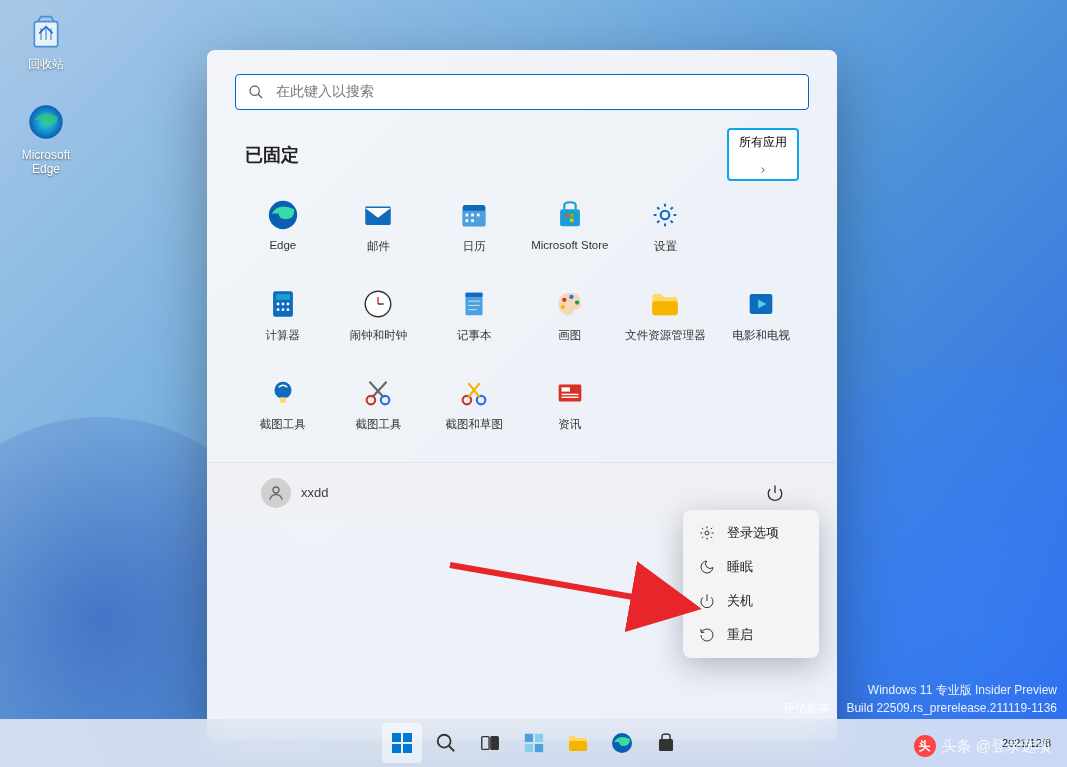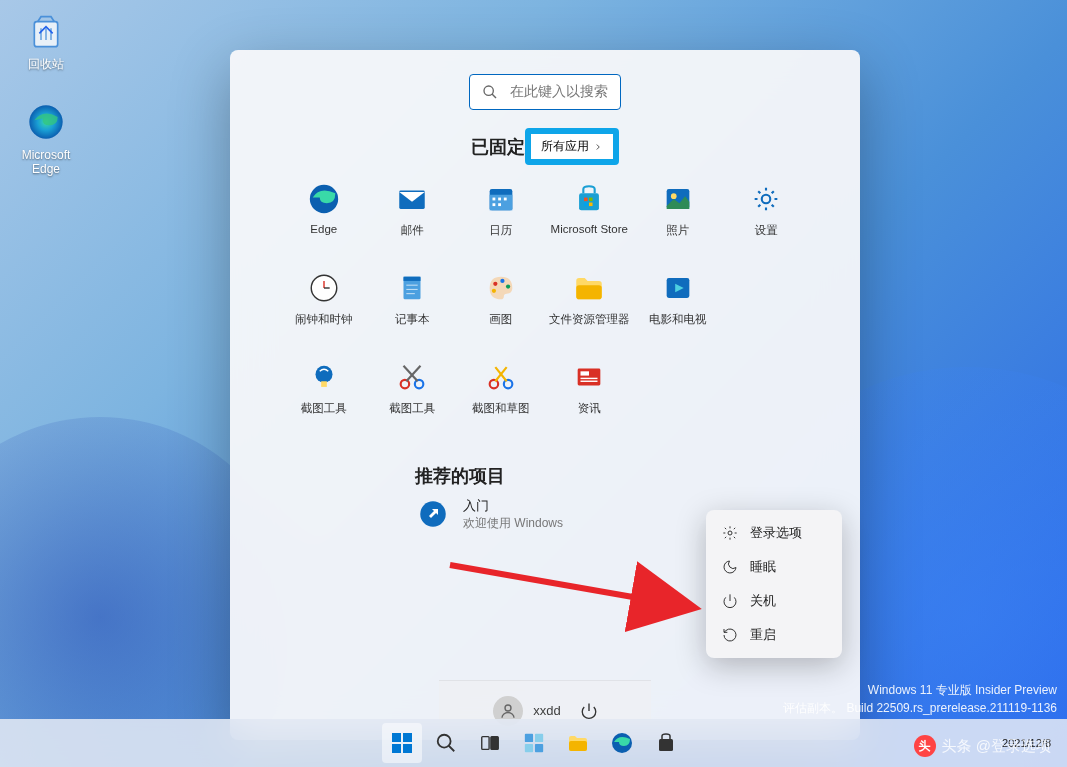--- a/index.html
+++ b/index.html
@@ -4,27 +4,27 @@
 <style>
 * { margin: 0; padding: 0; box-sizing: border-box; font-family: "Segoe UI", "Microsoft YaHei", sans-serif; }
 body { width: 1067px; height: 767px; overflow: hidden; position: relative; background: linear-gradient(135deg, #a8c8e8 0%, #7db4e0 30%, #4a90d9 60%, #2563eb 100%); }
 .wallpaper-shape1 { position: absolute; width: 500px; height: 500px; border-radius: 50%; background: radial-gradient(circle, rgba(59,130,246,0.6), transparent); right: -150px; bottom: -100px; }
 .wallpaper-shape2 { position: absolute; width: 400px; height: 400px; border-radius: 50%; background: radial-gradient(circle, rgba(30,64,175,0.5), transparent); left: -100px; bottom: -50px; }
 .desktop-icon { position: absolute; width: 76px; text-align: center; cursor: pointer; }
 .desktop-icon .icon-box { width: 44px; height: 44px; margin: 0 auto 4px; display: flex; align-items: center; justify-content: center; }
 .desktop-icon .label { color: #fff; font-size: 12px; text-shadow: 0 1px 2px rgba(0,0,0,0.5); }
 .recycle-bin { top: 8px; left: 8px; }
 .edge-desktop { top: 100px; left: 8px; }
-.start-menu { position: absolute; left: 230px; top: 50px; width: 630px; height: 690px; background: rgba(248,248,250,0.94); border-radius: 8px; box-shadow: 0 20px 60px rgba(0,0,0,0.3); backdrop-filter: blur(20px); display: flex; flex-direction: column; align-items: center; }
+.start-menu { position: absolute; left: 207px; top: 50px; width: 630px; height: 690px; background: rgba(248,248,250,0.94); border-radius: 8px; box-shadow: 0 20px 60px rgba(0,0,0,0.3); backdrop-filter: blur(20px); display: flex; flex-direction: column; }
 .search-box { margin: 24px 28px 18px; height: 36px; border: 1px solid #0067c0; border-radius: 4px; background: #fff; display: flex; align-items: center; padding: 0 12px; }
 .search-box svg { width: 16px; height: 16px; margin-right: 12px; }
 .search-box .placeholder { color: #777; font-size: 14px; }
 .section-header { display: flex; justify-content: space-between; align-items: center; padding: 0 38px 10px; }
 .section-title { font-size: 18px; font-weight: 600; color: #222; }
-.all-apps-btn { background: #fff; border: 6px solid #0ea5e9; border-radius: 4px; padding: 4px 10px; font-size: 12px; cursor: pointer; display: flex; align-items: center; gap: 4px; }
+.all-apps-btn { background: #fff; border: 2px solid #0ea5e9; border-radius: 4px; padding: 4px 10px; font-size: 12px; cursor: pointer; display: flex; align-items: center; gap: 14px; flex-direction: column; }
 .pinned-grid { display: grid; grid-template-columns: repeat(6, 1fr); gap: 0px 0px; padding: 0 28px 20px; }
 .pinned-item { display: flex; flex-direction: column; align-items: center; padding: 6px 4px 10px; border-radius: 4px; cursor: pointer; }
 .pinned-item .app-icon { width: 36px; height: 36px; margin-bottom: 6px; display: flex; align-items: center; justify-content: center; }
 .pinned-item .app-label { font-size: 11.5px; color: #333; text-align: center; white-space: nowrap; }
 .recommended { padding: 18px 38px 0; flex: 1; }
 .rec-item { display: flex; align-items: center; gap: 12px; padding: 8px 0; cursor: pointer; width: 260px; }
 .rec-icon { width: 36px; height: 36px; display: flex; align-items: center; justify-content: center; }
 .rec-text .title { font-size: 13px; color: #222; }
 .rec-text .sub { font-size: 12px; color: #777; }
 .start-footer { height: 60px; border-top: 1px solid rgba(0,0,0,0.06); display: flex; align-items: center; justify-content: space-between; padding: 0 44px; background: rgba(240,240,242,0.6); border-radius: 0 0 8px 8px; }
@@ -141,40 +141,45 @@
             <rect x="17" y="22" width="5" height="5" fill="#f25022"></rect>
             <rect x="24" y="22" width="5" height="5" fill="#7fba00"></rect>
             <rect x="17" y="29" width="5" height="5" fill="#00a4ef"></rect>
             <rect x="24" y="29" width="5" height="5" fill="#ffb900"></rect>
           </svg>
         </div>
         <div class="app-label">Microsoft Store</div>
       </div>
     <div class="pinned-item">
         <div class="app-icon">
-          <svg viewBox="0 0 48 48" width="34" height="34">
-            <rect x="8" y="10" width="32" height="28" rx="3" fill="#0f6cbd"></rect>
-            <circle cx="18" cy="20" r="4" fill="#ffd966"></circle>
-            <path d="M8 34 L18 24 L26 30 L34 20 L40 28 L40 38 L8 38 Z" fill="#2e8b57"></path>
-          </svg>
-        </div>
-        <div class="app-label">照片</div>
-      </div>
-    <div class="pinned-item">
-        <div class="app-icon">
           <svg viewBox="0 0 48 48" width="34" height="34" fill="none" stroke="#0f6cbd" stroke-width="3">
             <circle cx="24" cy="24" r="6"></circle>
             <path d="M24 8 L24 12 M24 36 L24 40 M8 24 L12 24 M36 24 L40 24 M13 13 L16 16 M32 32 L35 35 M13 35 L16 32 M32 16 L35 13"></path>
           </svg>
         </div>
         <div class="app-label">设置</div>
       </div>
 
     <div class="spacer-row"></div>
 
+    <div class="pinned-item">
+        <div class="app-icon">
+          <svg viewBox="0 0 48 48" width="34" height="34">
+            <rect x="10" y="6" width="28" height="36" rx="3" fill="#0f6cbd"></rect>
+            <rect x="14" y="10" width="20" height="8" fill="#1a9fd4"></rect>
+            <circle cx="17" cy="24" r="2" fill="#fff"></circle>
+            <circle cx="24" cy="24" r="2" fill="#fff"></circle>
+            <circle cx="31" cy="24" r="2" fill="#fff"></circle>
+            <circle cx="17" cy="32" r="2" fill="#fff"></circle>
+            <circle cx="24" cy="32" r="2" fill="#fff"></circle>
+            <circle cx="31" cy="32" r="2" fill="#fff"></circle>
+          </svg>
+        </div>
+        <div class="app-label">计算器</div>
+      </div>
     <div class="pinned-item">
         <div class="app-icon">
           <svg viewBox="0 0 48 48" width="34" height="34">
             <circle cx="24" cy="24" r="18" fill="#fff" stroke="#333" stroke-width="2"></circle>
             <line x1="24" y1="24" x2="24" y2="14" stroke="#d93025" stroke-width="2"></line>
             <line x1="24" y1="24" x2="32" y2="24" stroke="#333" stroke-width="2"></line>
           </svg>
         </div>
         <div class="app-label">闹钟和时钟</div>
       </div>
@@ -261,35 +266,20 @@
             <rect x="8" y="12" width="32" height="24" rx="2" fill="#d93025"></rect>
             <rect x="12" y="16" width="12" height="6" fill="#fff"></rect>
             <line x1="12" y1="26" x2="36" y2="26" stroke="#fff" stroke-width="2"></line>
             <line x1="12" y1="30" x2="36" y2="30" stroke="#fff" stroke-width="2"></line>
           </svg>
         </div>
         <div class="app-label">资讯</div>
       </div>
   </div>
 
-  <div class="recommended">
-    <div class="section-title">推荐的项目</div>
-    <div class="rec-item">
-      <div class="rec-icon">
-          <svg viewBox="0 0 48 48" width="34" height="34">
-            <circle cx="24" cy="24" r="18" fill="#0f6cbd"></circle>
-            <polygon points="24,14 30,20 26,20 26,30 22,30 22,20 18,20" fill="#fff" transform="rotate(45 24 24)"></polygon>
-          </svg>
-        </div>
-      <div class="rec-text">
-        <div class="title">入门</div>
-        <div class="sub">欢迎使用 Windows</div>
-      </div>
-    </div>
-  </div>
 
   <div class="power-menu">
     <div class="power-menu-item">
       <svg viewBox="0 0 24 24" fill="none" stroke="#333" stroke-width="1.5">
           <circle cx="12" cy="12" r="3"></circle>
           <path d="M12 2v3M12 19v3M4.2 4.2l2.1 2.1M17.7 17.7l2.1 2.1M2 12h3M19 12h3M4.2 19.8l2.1-2.1M17.7 6.3l2.1-2.1"></path>
         </svg>
       <span>登录选项</span>
     </div>
     <div class="power-menu-item">

